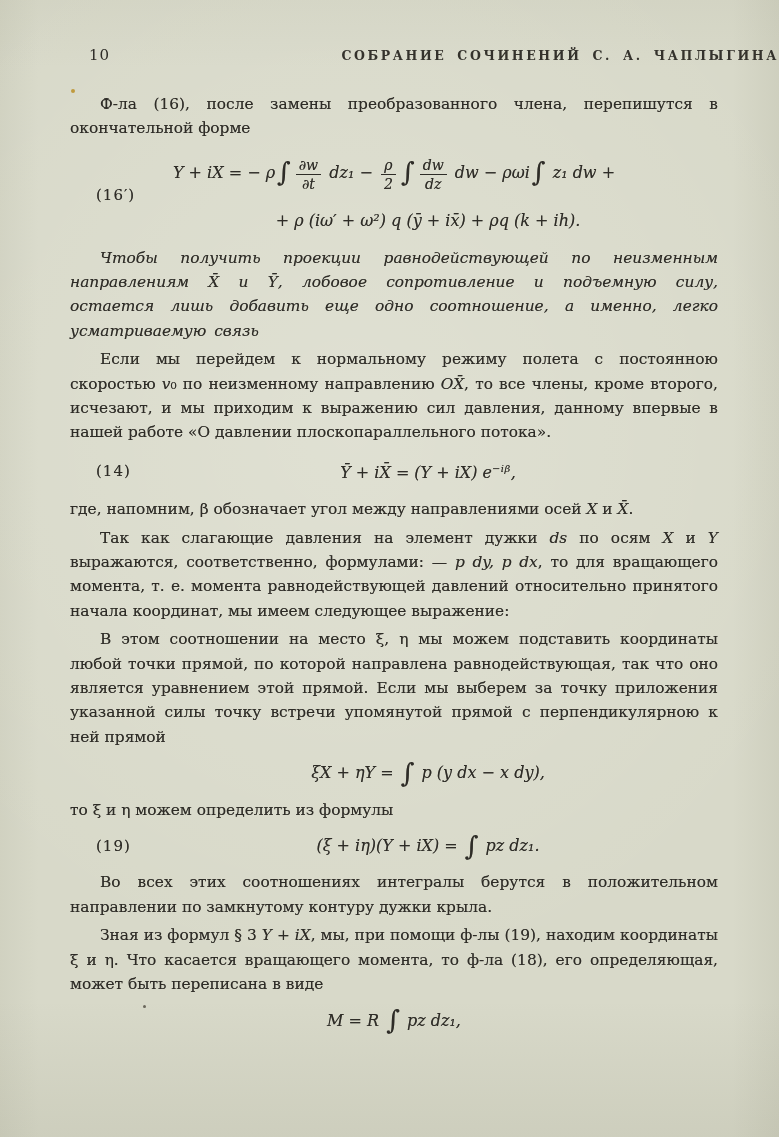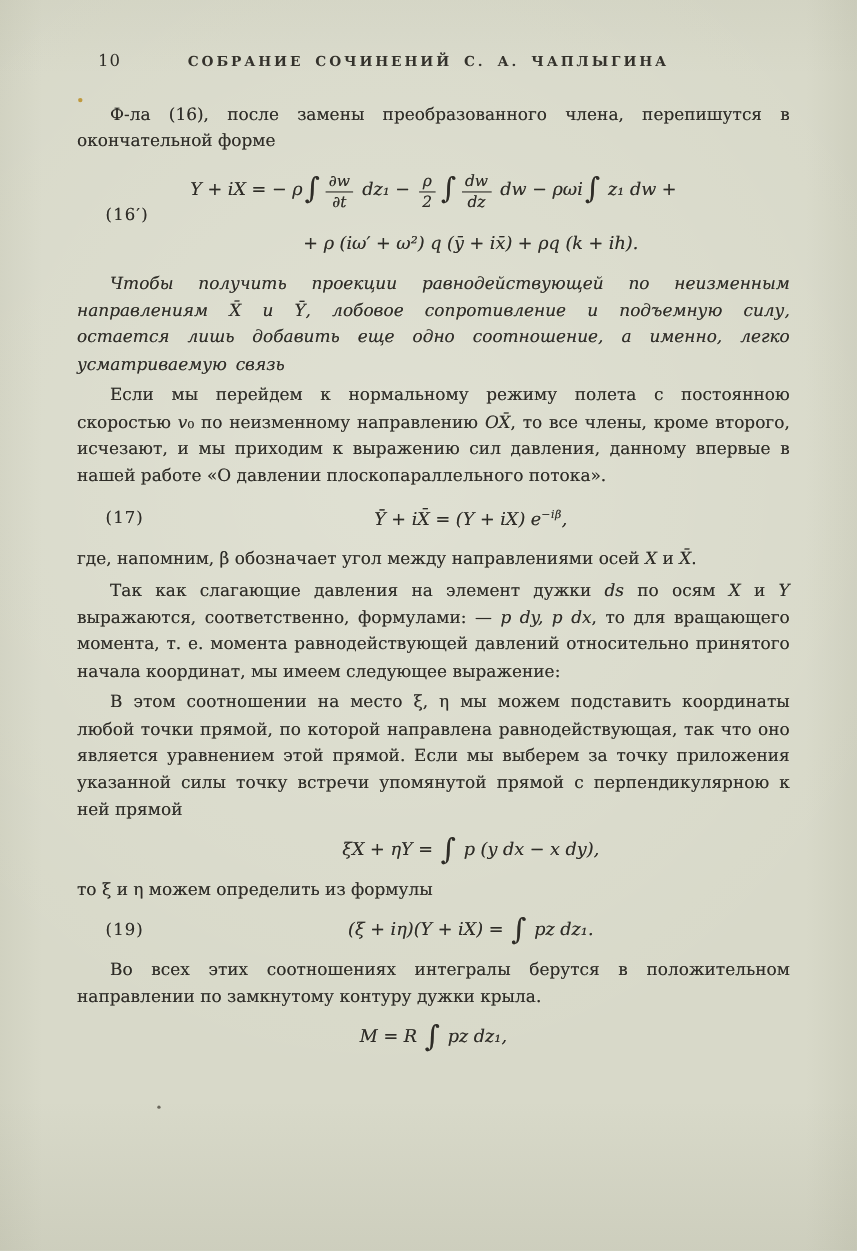--- a/index.html
+++ b/index.html
@@ -19,21 +19,21 @@
       var(--paper);
     box-sizing:border-box;
   }
   .speck{position:absolute;border-radius:50%;}
   .header{position:relative;height:20px;padding-top:48px;}
   .page-number{
     position:absolute;left:89px;top:46px;
     font-size:15px;letter-spacing:1px;
   }
   .running-head{
-    text-align:center;font-size:12.5px;font-weight:bold;
+    text-align:right;font-size:12.5px;font-weight:bold;
     letter-spacing:2.6px;word-spacing:4px;
     color:#34322c;
   }
   .column{
     position:relative;margin:24px 57px 0 66px; 
     font-size:15.4px;line-height:24.4px;
     text-align:justify;
     text-shadow:0 0 0.5px rgba(46,44,39,0.55);
   }
   .para{margin:4px;}
@@ -88,21 +88,21 @@
       <div class="fline shift">
         <span>+ ρ (iω′ + ω²) q (ȳ + ix̄) + ρq (k + ih).</span>
       </div>
     </div>
 
     <p class="para ind it"><span>Чтобы получить проекции равнодействующей по неизменным направлениям </span><span class="seg-i">X̄</span><span> и </span><span class="seg-i">Ȳ</span><span>, лобовое сопротивление и подъемную силу, остается лишь добавить еще одно соотношение, а именно, легко усматриваемую связь</span></p>
 
     <p class="para ind"><span>Если мы перейдем к нормальному режиму полета с постоянною скоростью </span><span class="seg-i">v</span><span>₀ по неизменному направлению </span><span class="seg-i">OX̄</span><span>, то все члены, кроме второго, исчезают, и мы приходим к выражению сил давления, данному впервые в нашей работе «О давлении плоскопараллельного потока».</span></p>
 
     <div class="formula-block">
-      <span class="eqnum">(17)</span>
+      <span class="eqnum">(14)</span>
       <div class="fline shift"><span>Ȳ + iX̄ = (Y + iX) e</span><span class="seg-sup">−iβ</span><span>,</span></div>
     </div>
 
     <p class="para"><span>где, напомним, β обозначает угол между направлениями осей </span><span class="seg-i">X</span><span> и </span><span class="seg-i">X̄</span><span>.</span></p>
 
 
     <p class="para ind"><span>Так как слагающие давления на элемент дужки </span><span class="seg-i">ds</span><span> по осям </span><span class="seg-i">X</span><span> и </span><span class="seg-i">Y</span><span> выражаются, соответственно, формулами: — </span><span class="seg-i">p dy, p dx</span><span>, то для вращающего момента, т. е. момента равнодействующей давлений относительно принятого начала координат, мы имеем следующее выражение:</span></p>
 
 
     <p class="para ind"><span>В этом соотношении на место ξ, η мы можем подставить координаты любой точки прямой, по которой направлена равнодействующая, так что оно является уравнением этой прямой. Если мы выберем за точку приложения указанной силы точку встречи упомянутой прямой с перпендикулярною к ней прямой</span></p>
@@ -113,19 +113,20 @@
 
     <p class="para"><span>то ξ и η можем определить из формулы</span></p>
 
     <div class="formula-block">
       <span class="eqnum">(19)</span>
       <div class="fline shift"><span>(ξ + iη)(Y + iX) = </span><span class="seg-int">∫</span><span> pz dz₁.</span></div>
     </div>
 
     <p class="para ind"><span>Во всех этих соотношениях интегралы берутся в положительном направлении по замкнутому контуру дужки крыла.</span></p>
 
+    <p class="para ind"><span>Зная из формул § 3 </span><span class="seg-i">Y + iX</span><span>, мы, при помощи ф-лы (19), находим координаты ξ и η. Что касается вращающего момента, то ф-ла (18), его определяющая, может быть переписана в виде</span></p>
 
     <div class="formula-block">
       <div class="fline"><span>M = R </span><span class="seg-int">∫</span><span> pz dz₁,</span></div>
     </div>
 
   </div>
 </div>
 
 </body></html>

